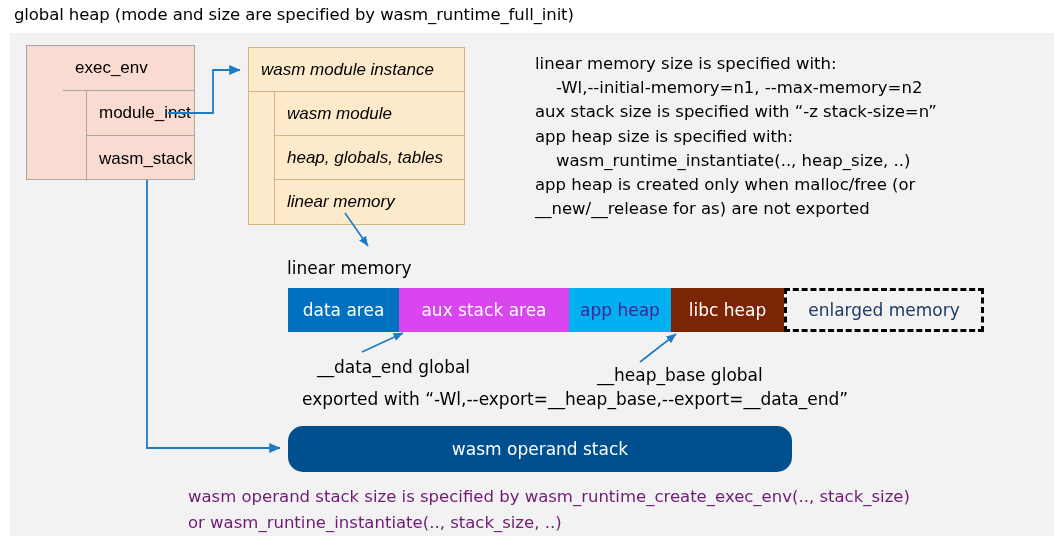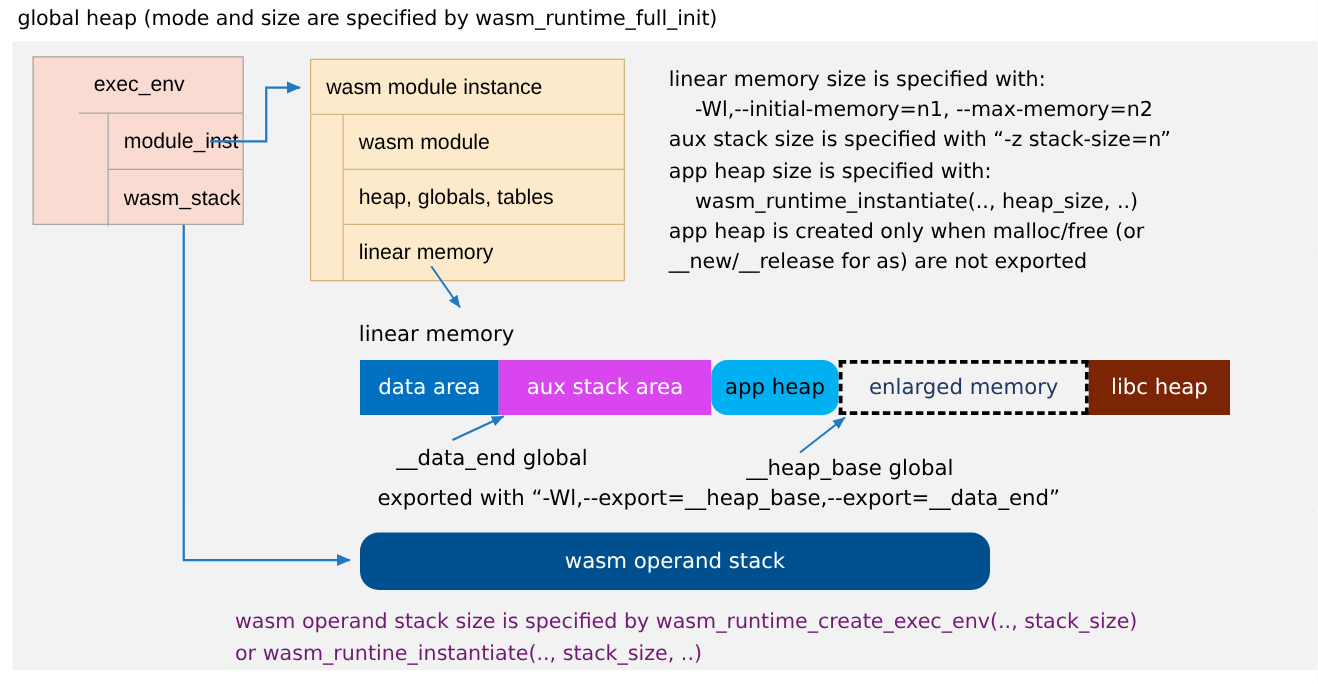--- a/index.html
+++ b/index.html
@@ -77,22 +77,23 @@
   }
   #exec-env .row { height: 45px; padding-left: 36px; }
   #exec-env .r0 .cell { border-bottom: 1px solid #a6a6a6; padding-left: 12px; }
   #exec-env .r1 .indent { width: 24px; border-right: 1px solid #a6a6a6; }
   #exec-env .r1 .cell { border-bottom: 1px solid #a6a6a6; }
   #exec-env .r2 .indent { width: 24px; border-right: 1px solid #a6a6a6; }
 
   
   #module-inst-box {
     left: 248px; top: 47px;
-    width: 252px; height: 178px;
+    width: 217px; height: 178px;
     background: #fdeacb;
+    font-style: italic;
   }
   #module-inst-box .row { height: 44px; }
   #module-inst-box .r0 .cell { border-bottom: 1px solid #d4b483; }
   #module-inst-box .r1 .indent,
   #module-inst-box .r2 .indent,
   #module-inst-box .r3 .indent { width: 26px; border-right: 1px solid #d4b483; }
   #module-inst-box .r1 .cell,
   #module-inst-box .r2 .cell { border-bottom: 1px solid #d4b483; }
   #module-inst-box { border-color: #d4b483; }
 
@@ -223,23 +224,23 @@
 app heap size is specified with:
     wasm_runtime_instantiate(.., heap_size, ..)
 app heap is created only when malloc/free (or
 __new/__release for as) are not exported</div>
 
   <div class="abs" id="linmem-label">linear memory</div>
 
   <div class="abs" id="mem-bar">
     <div class="seg" style="width: 111px; background: rgb(0, 112, 192); color: rgb(255, 255, 255);">data area</div>
     <div class="seg" style="width: 170px; background: #d946ef; color: rgb(255, 255, 255);">aux stack area</div>
-    <div class="seg" style="width: 102px; background: rgb(0, 176, 240); color: #000000; border-radius: 13px;">app heap</div>
+    <div class="seg" style="width: 102px; background: rgb(0, 176, 240); color: #4c1d95;">app heap</div>
+    <div class="seg" style="width: 113px; background: rgb(123, 37, 4); color: rgb(255, 255, 255);">libc heap</div>
     <div class="seg dashed" style="width: 200px; background: rgb(242, 242, 242); color: rgb(31, 56, 100); border-color: rgb(0, 0, 0);">enlarged memory</div>
-    <div class="seg" style="width: 113px; background: rgb(123, 37, 4); color: rgb(255, 255, 255);">libc heap</div>
   </div>
 
   <div class="abs anno" id="data-end-label">__data_end global</div>
   <div class="abs anno" id="heap-base-label">__heap_base global</div>
   <div class="abs anno" id="exported-label">exported with “-Wl,--export=__heap_base,--export=__data_end”</div>
 
   <div class="abs" id="operand-stack" style="background: rgb(0, 80, 143);">wasm operand stack</div>
 
   <div class="abs" id="bottom-caption">wasm operand stack size is specified by wasm_runtime_create_exec_env(.., stack_size)
 or wasm_runtine_instantiate(.., stack_size, ..)</div>

